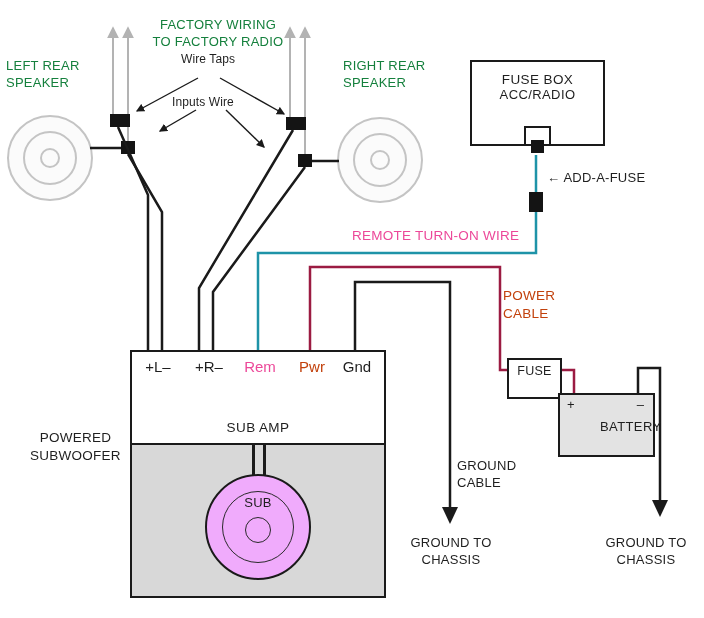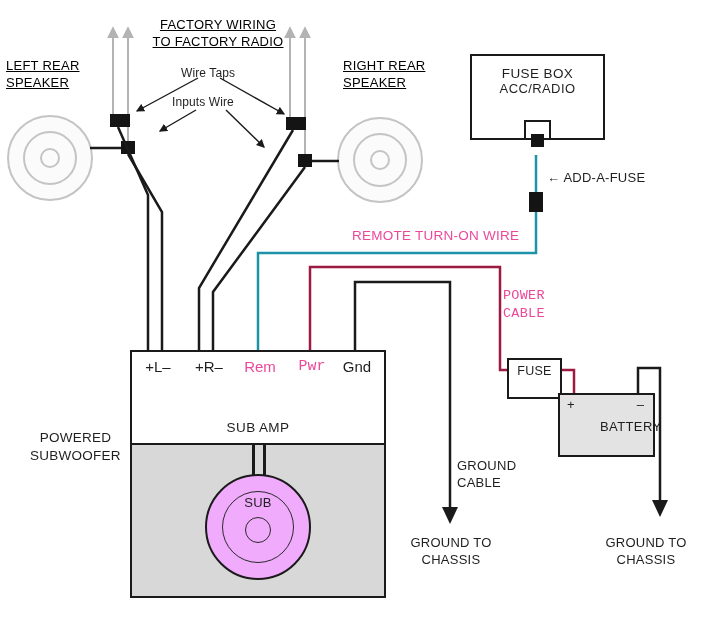--- a/index.html
+++ b/index.html
@@ -1,27 +1,27 @@
 <!DOCTYPE html>
 <html><head>
 <meta charset="utf-8">
 <style>
   html,body{margin:0;padding:0;background:#fff;}
   #stage{position:relative;width:704px;height:618px;background:#ffffff;overflow:hidden;
          font-family:"Liberation Sans", sans-serif;color:#1f1f1f;}
   svg{position:absolute;left:0;top:0;}
   .lbl{position:absolute;font-size:13px;line-height:1.32;white-space:pre-line;letter-spacing:.25px;}
-  .gray{color:#000000;text-decoration:underline;}
+  .gray{color:#15803d;}
   .teal{color:#ec4899;}
-  .maroon{color:#ec4899;font-family:Liberation Mono, monospace;}
+  .maroon{color:#c2410c;}
   .small{font-size:12px;letter-spacing:.1px;}
   .ctr{text-align:center;}
   .box{position:absolute;border:2px solid #1a1a1a;box-sizing:border-box;background:#fff;}
   
-  #fuse-box{left:470px;top:54px;width:135px;height:86px;}
+  #fuse-box{left:470px;top:60px;width:135px;height:86px;}
   .fb-title{margin-top:10px;text-align:center;font-size:13.5px;letter-spacing:.4px;}
   .fb-slot{margin-top:0;text-align:center;font-size:13px;letter-spacing:.4px;}
   .fb-tab{position:absolute;left:52px;bottom:-2px;width:27px;height:20px;border:2px solid #1a1a1a;
           box-sizing:border-box;background:#fff;}
   .fb-tap{position:absolute;left:59px;bottom:-9px;width:13px;height:13px;background:#141414;}
   
   #small-fuse{left:507px;top:358px;width:55px;height:41px;}
   #small-fuse .t{display:block;text-align:center;font-size:12.5px;line-height:22px;letter-spacing:.3px;}
   
   #battery{left:558px;top:393px;width:97px;height:64px;background:#e3e3e3;}
@@ -149,21 +149,21 @@
       <div class="sub-inner"></div>
     </div>
   </div>
 
   <div class="lbl gray" style="left:6px;top:57px;">LEFT REAR
 SPEAKER</div>
   <div class="lbl gray" style="left:343px;top:57px;">RIGHT REAR
 SPEAKER</div>
   <div class="lbl gray ctr" style="left:143px;top:16px;width:150px;">FACTORY WIRING
 TO FACTORY RADIO</div>
-  <div class="lbl small" style="left:181px;top:66px;">Wire Taps</div>
+  <div class="lbl small" style="left:181px;top:52px;">Wire Taps</div>
   <div class="lbl small" style="left:172px;top:95px;">Inputs Wire</div>
   <div class="lbl" style="left:547px;top:169px;">← ADD-A-FUSE</div>
   <div class="lbl teal" style="left:352px;top:227px;font-size:13.5px;">REMOTE TURN-ON WIRE</div>
   <div class="lbl maroon" style="left:503px;top:287px;font-size:13.5px;">POWER
 CABLE</div>
   <div class="lbl ctr" style="left:28px;top:429px;width:95px;font-size:13.5px;">POWERED
 SUBWOOFER</div>
   <div class="lbl" style="left:457px;top:457px;">GROUND
 CABLE</div>
   <div class="lbl ctr" style="left:401px;top:534px;width:100px;">GROUND TO

